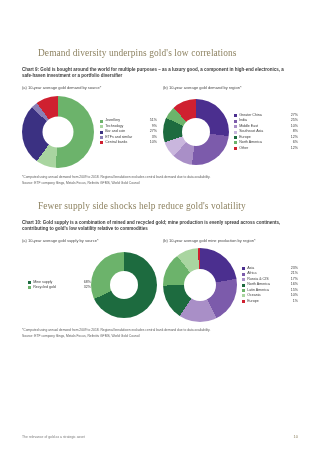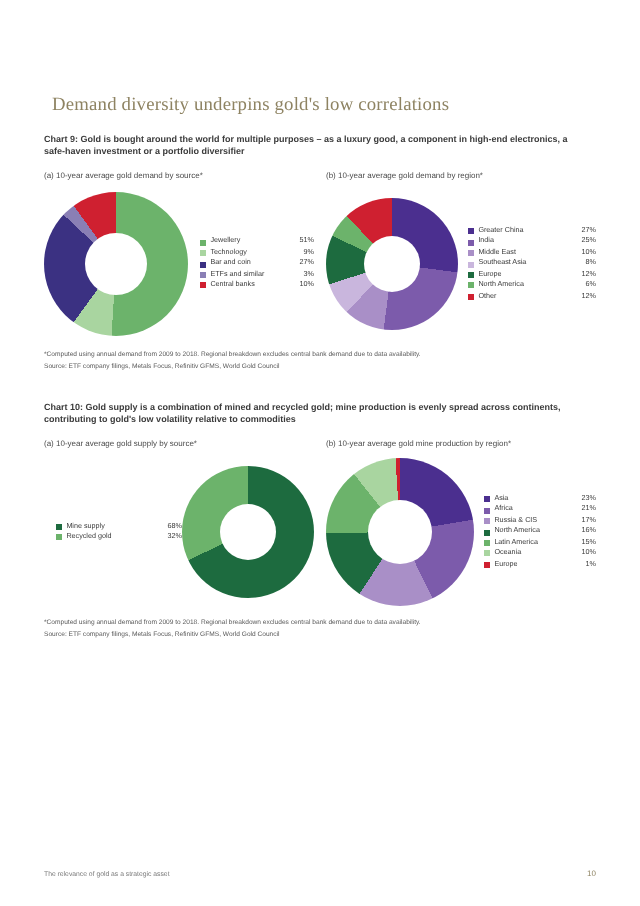--- a/index.html
+++ b/index.html
@@ -21,21 +21,21 @@
     box-sizing: border-box;
     padding: 48px 22px 0 22px;
   }
 
   .section-heading {
     font-family: "Liberation Serif", serif;
     font-size: 9.4px;
     line-height: 11px;
     color: #8e8362;
     letter-spacing: 0.1px;
-    margin: 0 0 8px 4px;
+    margin: 0 0 8px 16px;
     font-weight: 400;
   }
 
   .chart-caption {
     font-size: 4.5px;
     line-height: 6px;
     font-weight: bold;
     color: #3b3b3b;
     margin: 0 0 6px 0;
     max-width: 268px;
@@ -251,20 +251,21 @@
         </div>
       </div>
 
     </div>
 
     <p class="footnote">*Computed using annual demand from 2009 to 2018. Regional breakdown excludes central bank demand due to data availability.</p>
     <p class="source">Source: ETF company filings, Metals Focus, Refinitiv GFMS, World Gold Council</p>
   </div>
 
   <div class="section-2">
+    <h2 class="section-heading">Fewer supply side shocks help reduce gold's volatility</h2>
     <p class="chart-caption">Chart 10: Gold supply is a combination of mined and recycled gold; mine production is evenly spread across continents, contributing to gold's low volatility relative to commodities</p>
 
     <div class="charts-row">
 
       <div class="chart-block">
         <p class="sub-caption">(a) 10-year average gold supply by source*</p>
         <div class="chart-body">
           <div class="legend lg-left" id="legend-10a">
               <div class="legend-row">
                 <span class="legend-swatch" style="background: rgb(29, 107, 63);"></span>

